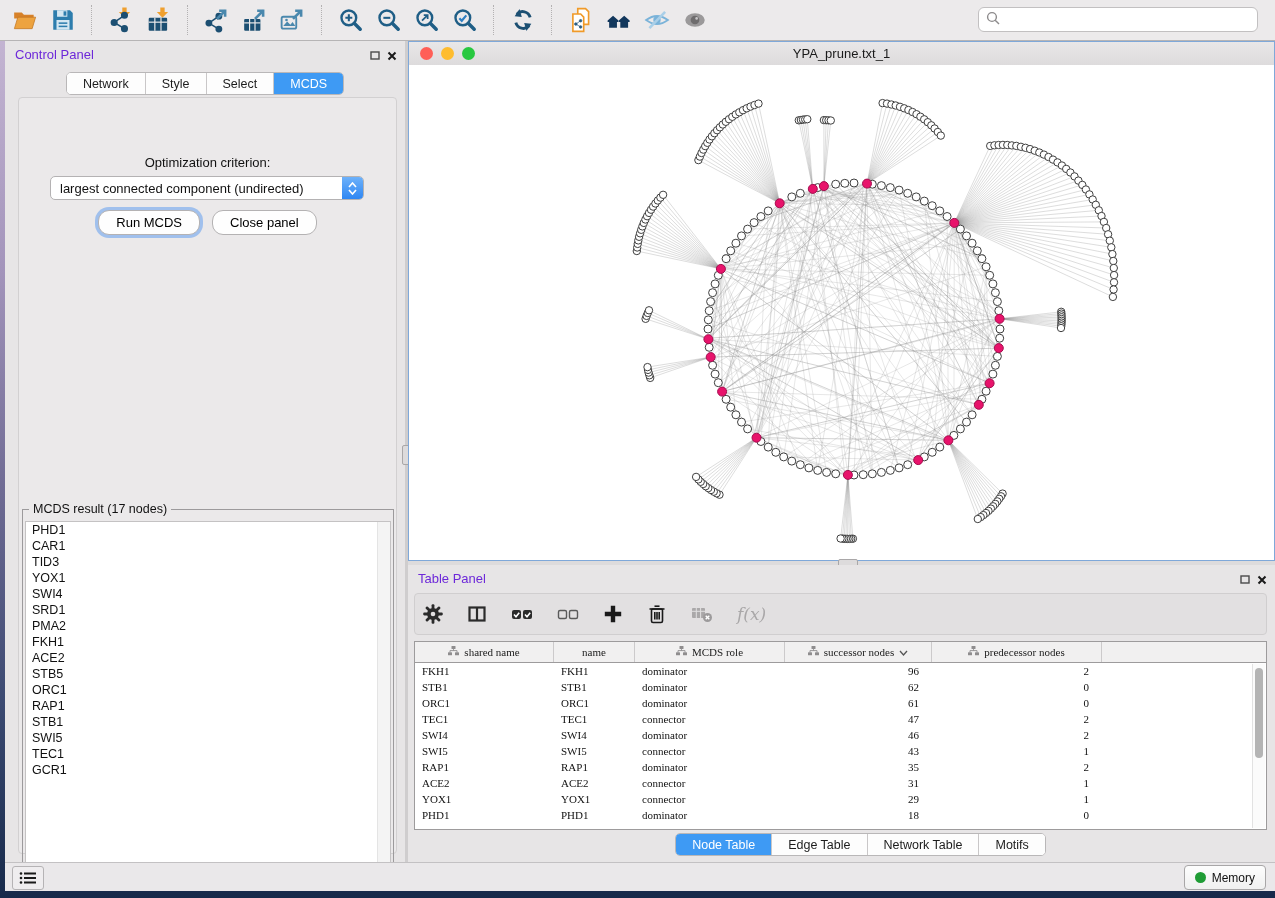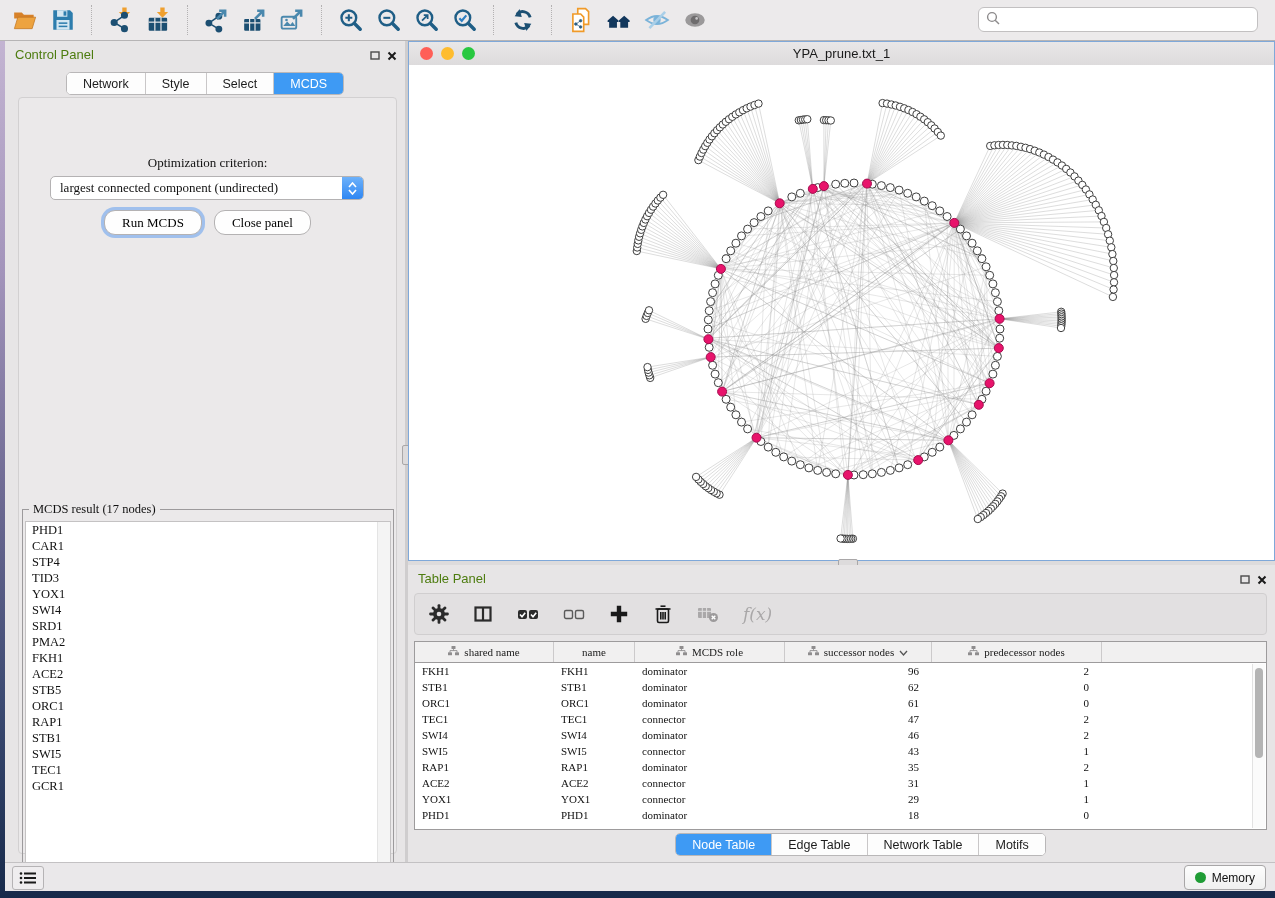--- a/index.html
+++ b/index.html
@@ -14,28 +14,28 @@
   .toolbar{left:0;top:0;width:1275px;height:40px;background:#eceaeb;border-bottom:1px solid #b6b4b5;display:flex;align-items:center;}
   .tb-group{display:flex;align-items:center;height:100%;padding:0 6px;}
   .tb-sep{width:1px;height:30px;border-left:1px dotted #b3b1b2;margin:0 3px;}
   .tb-btn{width:38px;height:34px;display:flex;align-items:center;justify-content:center;border-radius:4px;}
   .tb-btn svg{display:block;}
   .search-box{position:absolute;right:17px;top:7px;width:280px;height:25px;background:#fff;border:1px solid #c2c0c1;border-radius:6px;display:flex;align-items:center;padding:0 7px;box-sizing:border-box;}
   .search-box input{border:none;outline:none;flex:1;font:12px "Liberation Sans",sans-serif;background:transparent;margin-left:5px;}
   
   .control-panel{left:5px;top:41px;width:400px;height:821px;background:#e7e5e6;}
   .panel-titlebar{position:relative;height:27px;display:flex;align-items:center;}
-  .panel-title{font-size:13px;color:#4d7c0f;padding-left:10px;}
+  .panel-title{font-size:13px;color:#6d28d9;padding-left:10px;}
   .panel-btns{position:absolute;right:8px;top:6px;display:flex;gap:7px;align-items:center;}
   .ctl-tabs{position:absolute;left:0;top:31px;width:100%;display:flex;justify-content:center;align-items:flex-end;}
   .seg{display:flex;border:1px solid #b9b7b8;border-radius:5px;overflow:hidden;background:#fff;height:21px;}
   .seg-item{padding:0 16px;font-size:12.5px;color:#1c1c1c;display:flex;align-items:center;background:#fdfdfd;border-right:1px solid #c9c7c8;cursor:default;}
   .seg-item:last-child{border-right:none;}
   .seg-item.sel{background:#3e9af4;color:#fff;}
-  .ctl-inner{position:absolute;left:13px;top:56px;width:379px;height:757px;background:#ebe9ea;border:1px solid #d2d0d1;border-radius:4px;box-sizing:border-box;font-family:Liberation Serif, serif;}
+  .ctl-inner{position:absolute;left:13px;top:56px;width:379px;height:757px;background:#ebe9ea;border:1px solid #d2d0d1;border-radius:4px;box-sizing:border-box;}
   .opt-label{position:absolute;left:0;top:57px;width:100%;text-align:center;font-size:13px;color:#111;}
   .dropdown{position:absolute;left:31px;top:78px;width:314px;height:24px;background:#fff;border:1px solid #b4b2b3;border-radius:5px;display:flex;align-items:center;box-sizing:border-box;}
   .dropdown .dd-text{flex:1;font-size:13px;color:#111;padding-left:9px;white-space:nowrap;overflow:hidden;}
   .dd-stepper{width:21px;height:22px;border-radius:0 4px 4px 0;background:linear-gradient(180deg,#6db1fa,#2f87f3);display:flex;flex-direction:column;align-items:center;justify-content:center;gap:1px;}
   .btn-row{position:absolute;left:0;top:112px;width:100%;display:flex;justify-content:center;gap:12px;}
   .push-btn{height:23px;padding:0 17px;background:#fefefe;border:1px solid #b4b2b3;border-radius:11px;font-size:13px;color:#000000;display:flex;align-items:center;}
   .push-btn.focused{box-shadow:0 0 0 3px rgba(98,158,239,.55);}
   .result-box{position:absolute;left:3px;top:411px;width:370px;height:371px;border:1px solid #9c9a9c;}
   .result-legend{position:absolute;left:6px;top:-8px;background:#ebe9ea;padding:0 4px;font-size:12.5px;color:#111;}
   .result-list{position:absolute;left:2px;top:11px;right:2px;bottom:2px;background:#fff;border:1px solid #c4c2c3;overflow:hidden;}
@@ -48,21 +48,21 @@
   .h-handle{position:absolute;left:430px;top:-2px;width:18px;height:8px;background:#dddbdc;border:1px solid #a9a7a8;border-radius:2px;}
   
   .network-frame{left:408px;top:41px;width:867px;height:520px;border:1px solid #7fa8d9;box-sizing:border-box;background:#fff;}
   .net-titlebar{position:relative;height:23px;background:linear-gradient(180deg,#e9e7e8,#dddbdc);border-bottom:1px solid #c0bebf;display:flex;align-items:center;justify-content:center;}
   .net-title{font-size:13px;color:#1a1a1a;}
   .lights{position:absolute;left:11px;top:5px;display:flex;gap:8px;}
   .light{width:13px;height:13px;border-radius:50%;}
   .net-content{position:absolute;left:0;top:23px;right:0;bottom:0;background:#fff;overflow:hidden;}
   
   .table-panel{left:408px;top:565px;width:867px;height:297px;background:#e7e5e6;}
-  .tbl-toolbar{position:absolute;left:6px;top:28px;width:853px;height:42px;background:#e2e0e1;border:1px solid #d0cecf;border-radius:4px;display:flex;align-items:center;box-sizing:border-box;padding-left:14px;gap:24px;}
+  .tbl-toolbar{position:absolute;left:6px;top:28px;width:853px;height:42px;background:#e2e0e1;border:1px solid #d0cecf;border-radius:4px;display:flex;align-items:center;box-sizing:border-box;padding-left:8px;gap:24px;}
   .tt-btn{display:flex;align-items:center;justify-content:center;}
   .tt-fx{font-family:"DejaVu Serif",serif;font-style:italic;font-size:17px;color:#a9a7a8;}
   .tbl-wrap{position:absolute;left:6px;top:76px;width:853px;height:189px;background:#fff;border:1px solid #9d9b9c;box-sizing:border-box;font-family:Liberation Serif, serif;}
   .tbl-header{display:flex;height:21px;background:#f1f0f0;border-bottom:1px solid #9d9b9c;box-sizing:border-box;}
   .th{display:flex;align-items:center;justify-content:center;gap:5px;font-size:11px;color:#1a1a1a;border-right:1px solid #cccacb;box-sizing:border-box;height:100%;}
   .tr{display:flex;height:16px;}
   .td{font-size:11px;color:#111;line-height:16px;box-sizing:border-box;white-space:nowrap;overflow:hidden;}
   .td.left{padding-left:7px;text-align:left;}
   .td.right{padding-right:13px;text-align:right;}
   .tbl-scrollbar{position:absolute;right:1px;top:22px;bottom:1px;width:12px;background:#fbfbfb;border-left:1px solid #e2e2e2;}
@@ -308,21 +308,20 @@
     </div>
     <div class="btn-row">
       <div class="push-btn focused">Run MCDS</div>
       <div class="push-btn">Close panel</div>
     </div>
     <div class="result-box">
       <span class="result-legend">MCDS result (17 nodes)</span>
       <div class="result-list" id="resultList">
           <div class="result-item">PHD1</div>
           <div class="result-item">CAR1</div>
-          <div class="result-item">STP4</div>
           <div class="result-item">TID3</div>
           <div class="result-item">YOX1</div>
           <div class="result-item">SWI4</div>
           <div class="result-item">SRD1</div>
           <div class="result-item">PMA2</div>
           <div class="result-item">FKH1</div>
           <div class="result-item">ACE2</div>
           <div class="result-item">STB5</div>
           <div class="result-item">ORC1</div>
           <div class="result-item">RAP1</div>

